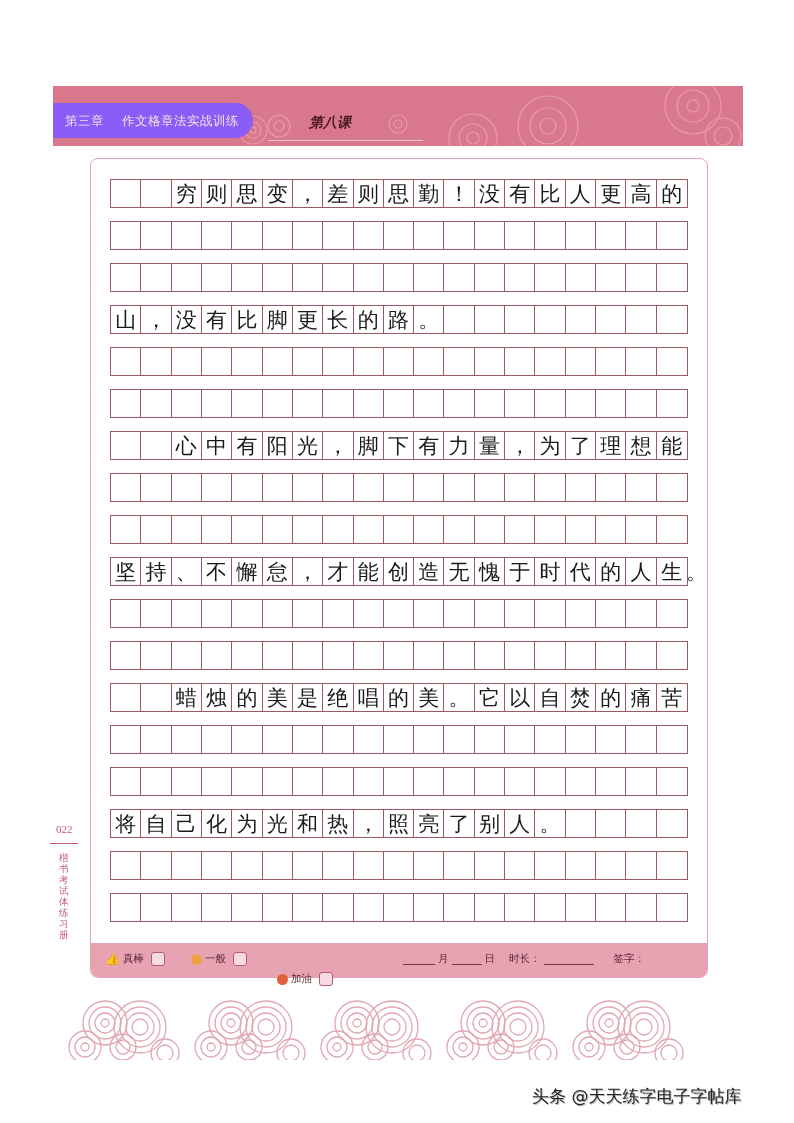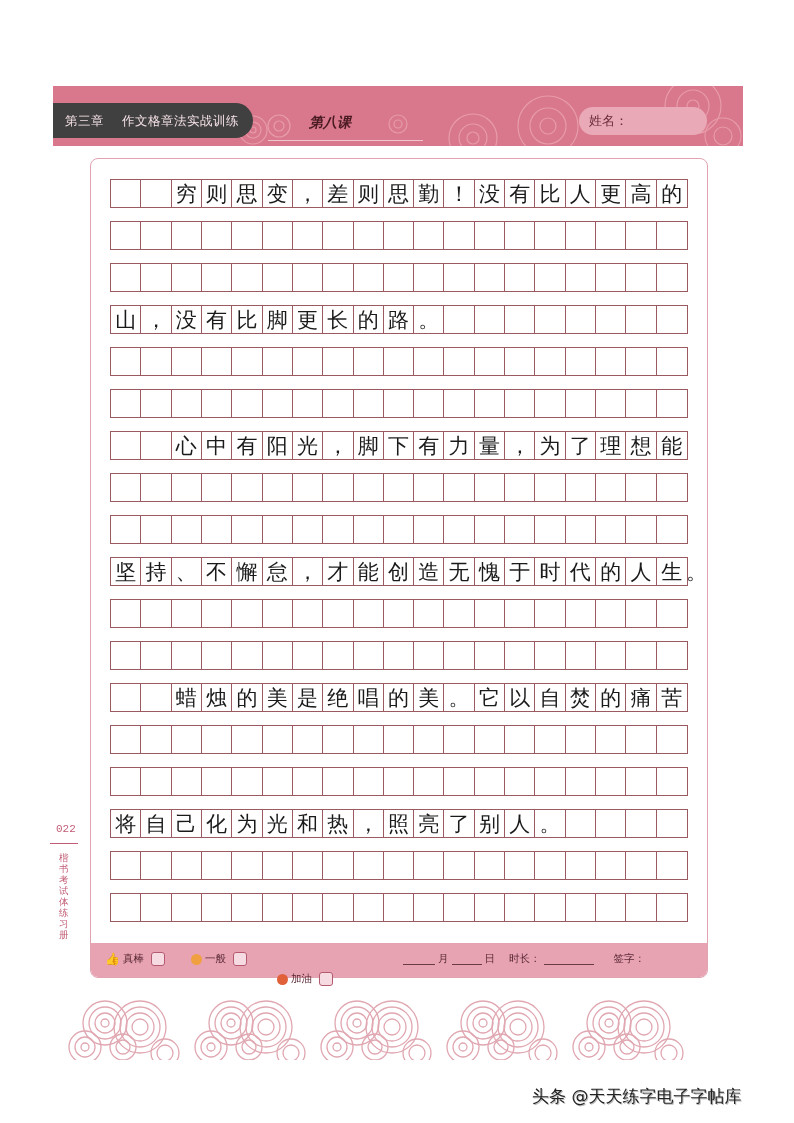--- a/index.html
+++ b/index.html
@@ -9,21 +9,21 @@
     font-family: "DejaVu Serif", "Liberation Serif", serif;
   }
   .header {
     position:absolute; left:53px; top:86px; width:690px; height:60px;
     background:#d9788c;
     overflow:hidden;
   }
   .header .swirls { position:absolute; left:0; top:0; }
   .header .ribbon {
     position:absolute; left:0; top:17px; width:200px; height:35px;
-    background:#404040;
+    background:#8b5cf6;
     border-radius:0 18px 18px 0;
     color:#f5e1e5; font-size:12.5px;
     line-height:35px; padding-left:12px; box-sizing:border-box;
     letter-spacing:0.5px; white-space:pre;
   }
   .header .lesson {
     position:absolute; left:256px; top:28px; font-size:14px; font-weight:bold;
     color:#4a1a22;
     font-style:italic;
   }
@@ -60,21 +60,21 @@
   .fitem { position:absolute; top:9px; display:flex; align-items:center; gap:3px; }
   .cbox {
     display:inline-block; width:12px; height:12px; border:1.5px solid #b45a70;
     border-radius:3px; background:#f6dbe2; margin-left:4px;
   }
   .icon-thumb { color:#d23c5a; font-size:12px; }
   .icon-face { display:inline-block; width:11px; height:11px; border-radius:50%; background:#f0a040; }
   .icon-face.red { background:#e0603a; }
   .blank { display:inline-block; border-bottom:1px solid #6a3a45; height:10px; }
   .page-num {
-    position:absolute; left:56px; top:823px; font-family:Liberation Mono, monospace;
+    position:absolute; left:56px; top:823px; font-family:Liberation Serif, serif;
     font-size:11px; color:#c25c75;
   }
   .page-num-line { position:absolute; left:50px; top:843px; width:28px; height:1px; background:#c25c75; }
   .side-title {
     position:absolute; left:59px; top:852px; width:12px;
     font-size:9.5px; line-height:11px; color:#c25c75; word-break:break-all;
   }
   .bottom-swirls { position:absolute; left:55px; top:995px; }
   .watermark {
     position:absolute; left:532px; top:1085px;
@@ -105,23 +105,20 @@
       <circle cx="640" cy="20" r="28"></circle>
         <circle cx="640" cy="20" r="16"></circle>
         <circle cx="640" cy="20" r="6"></circle>
       <circle cx="670" cy="50" r="18"></circle>
         <circle cx="670" cy="50" r="9"></circle>
     </g>
   </svg>
   <div class="ribbon">第三章    作文格章法实战训练</div>
   <div class="lesson">第八课</div>
   <div class="lesson-line"></div>
-  <div class="name-box">
-    <span>姓名：</span>
-  </div>
 </div>
 
 <div class="card"></div>
 
 <div class="grid" id="grid">
     <div class="row" style="top: 0px;">
       <div class="cell"></div>
       <div class="cell"></div>
       <div class="cell">穷</div>
       <div class="cell">则</div>

